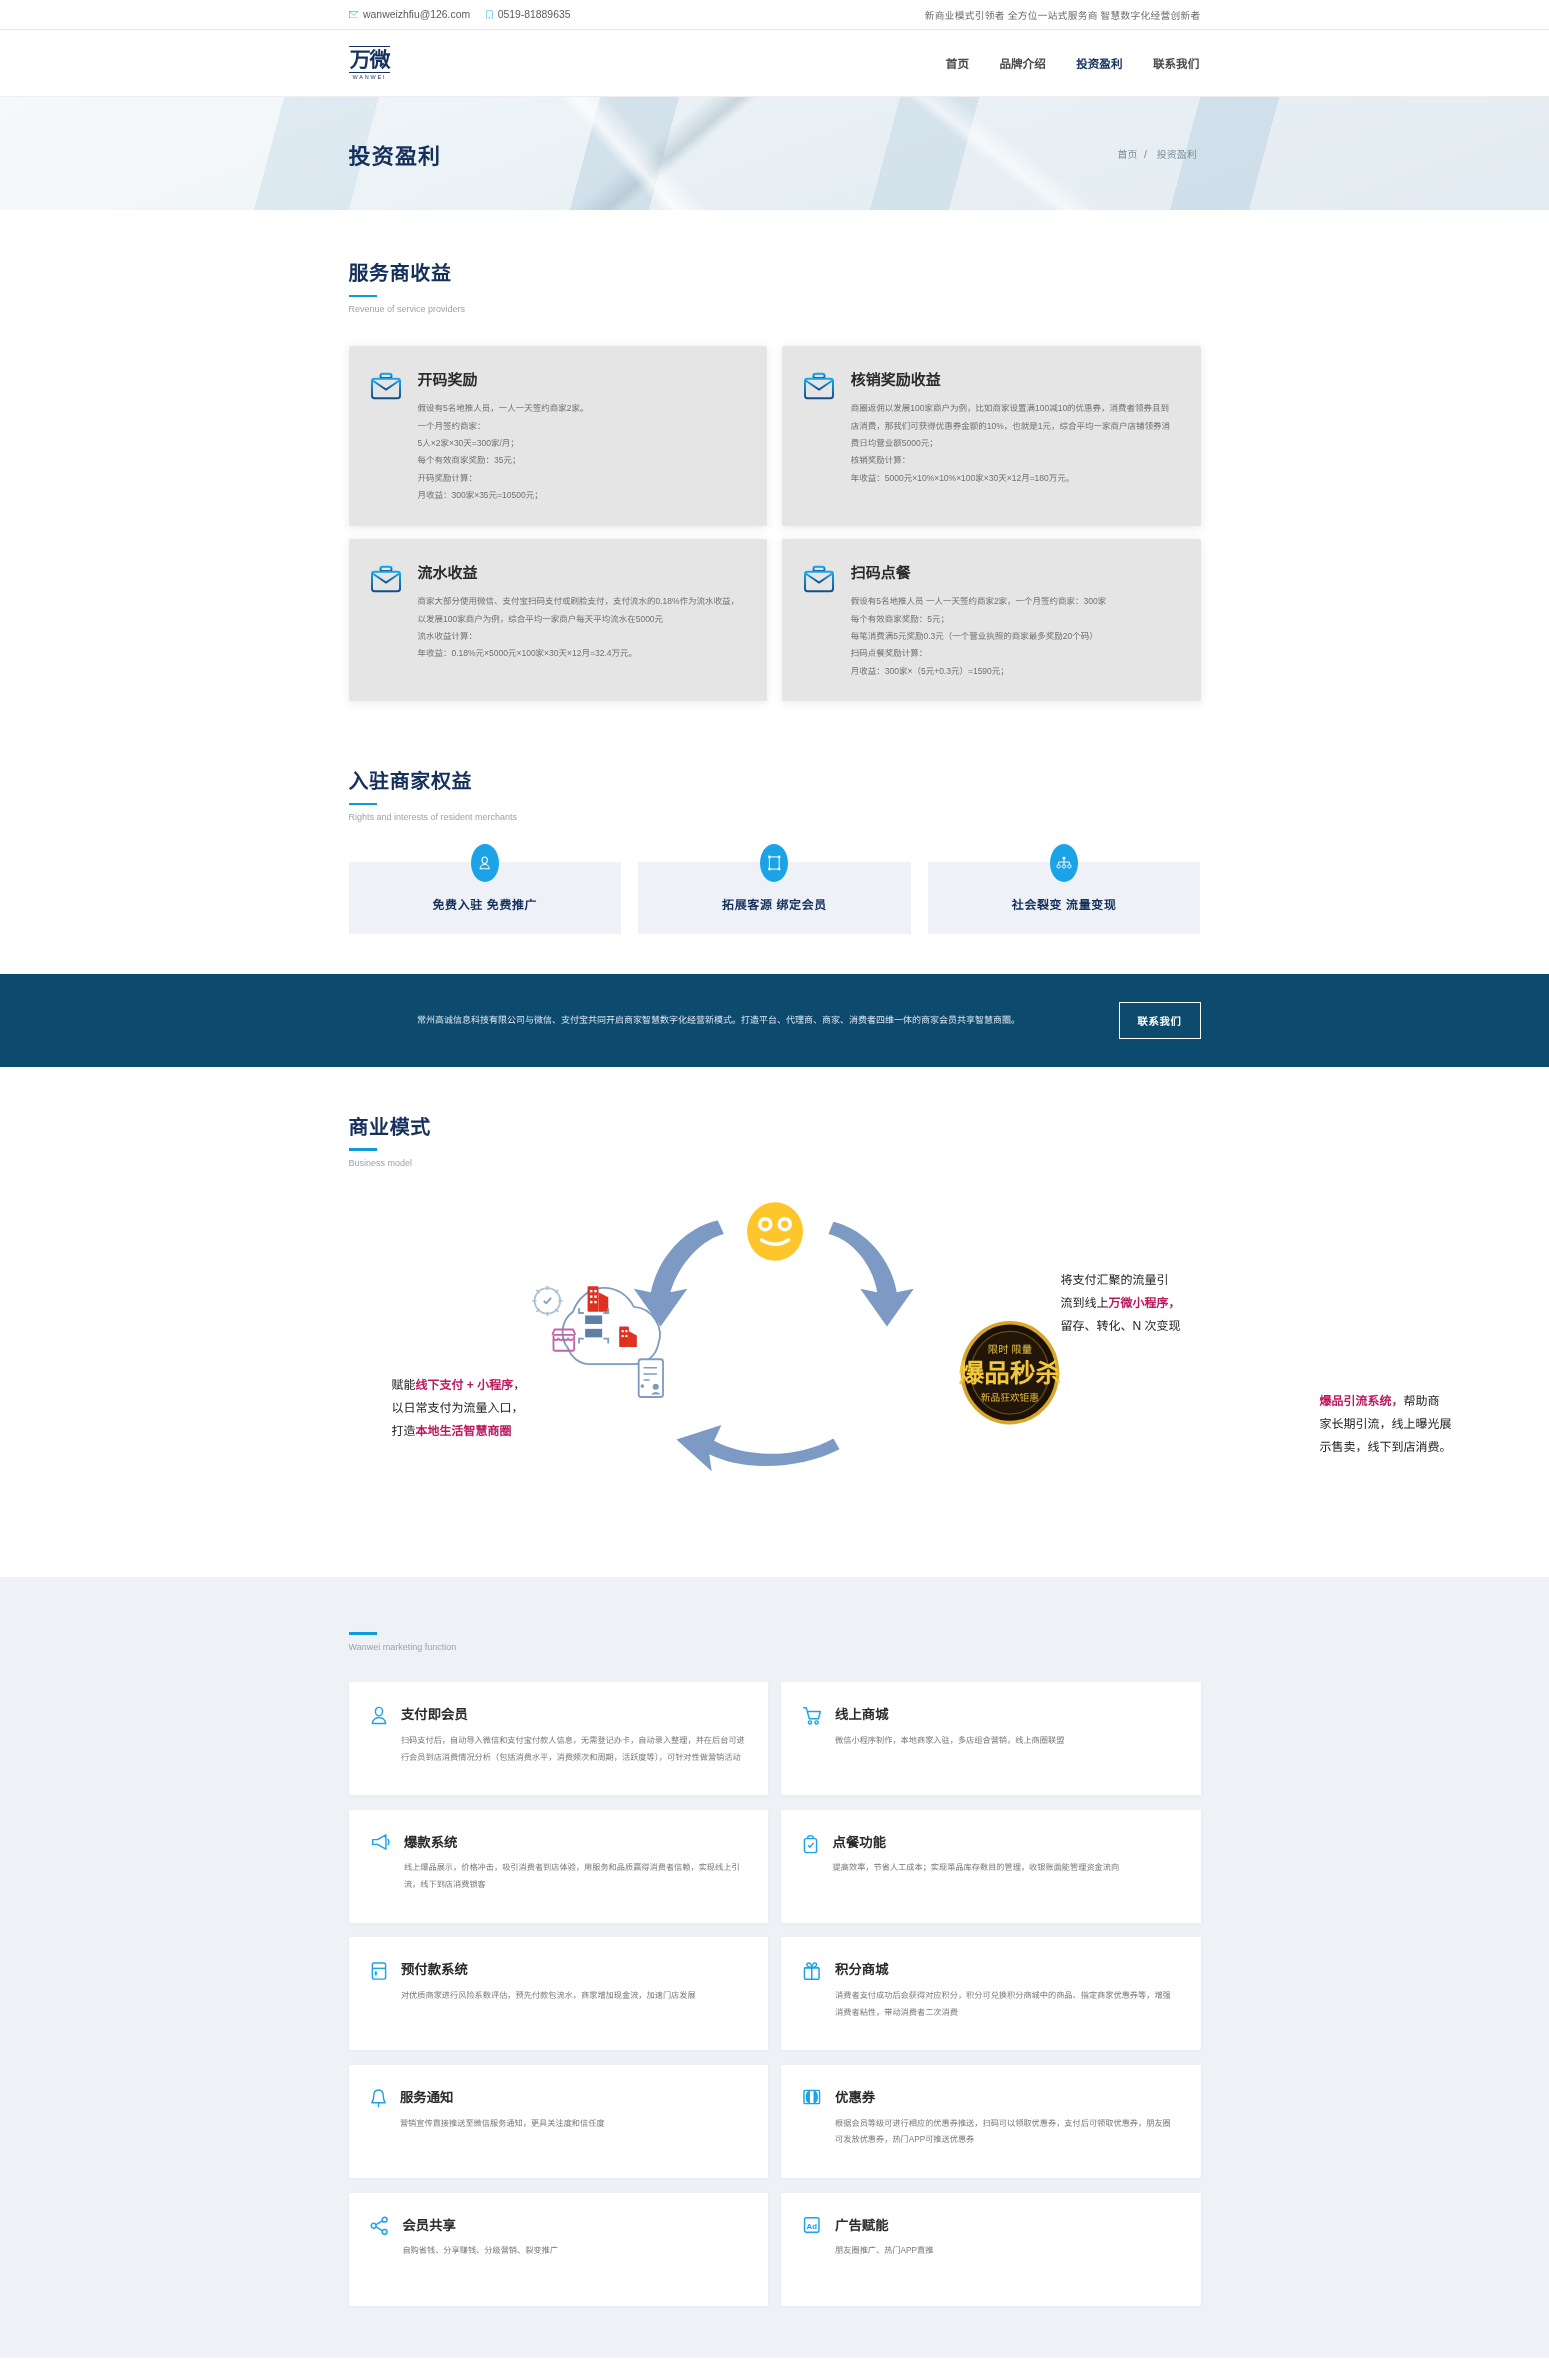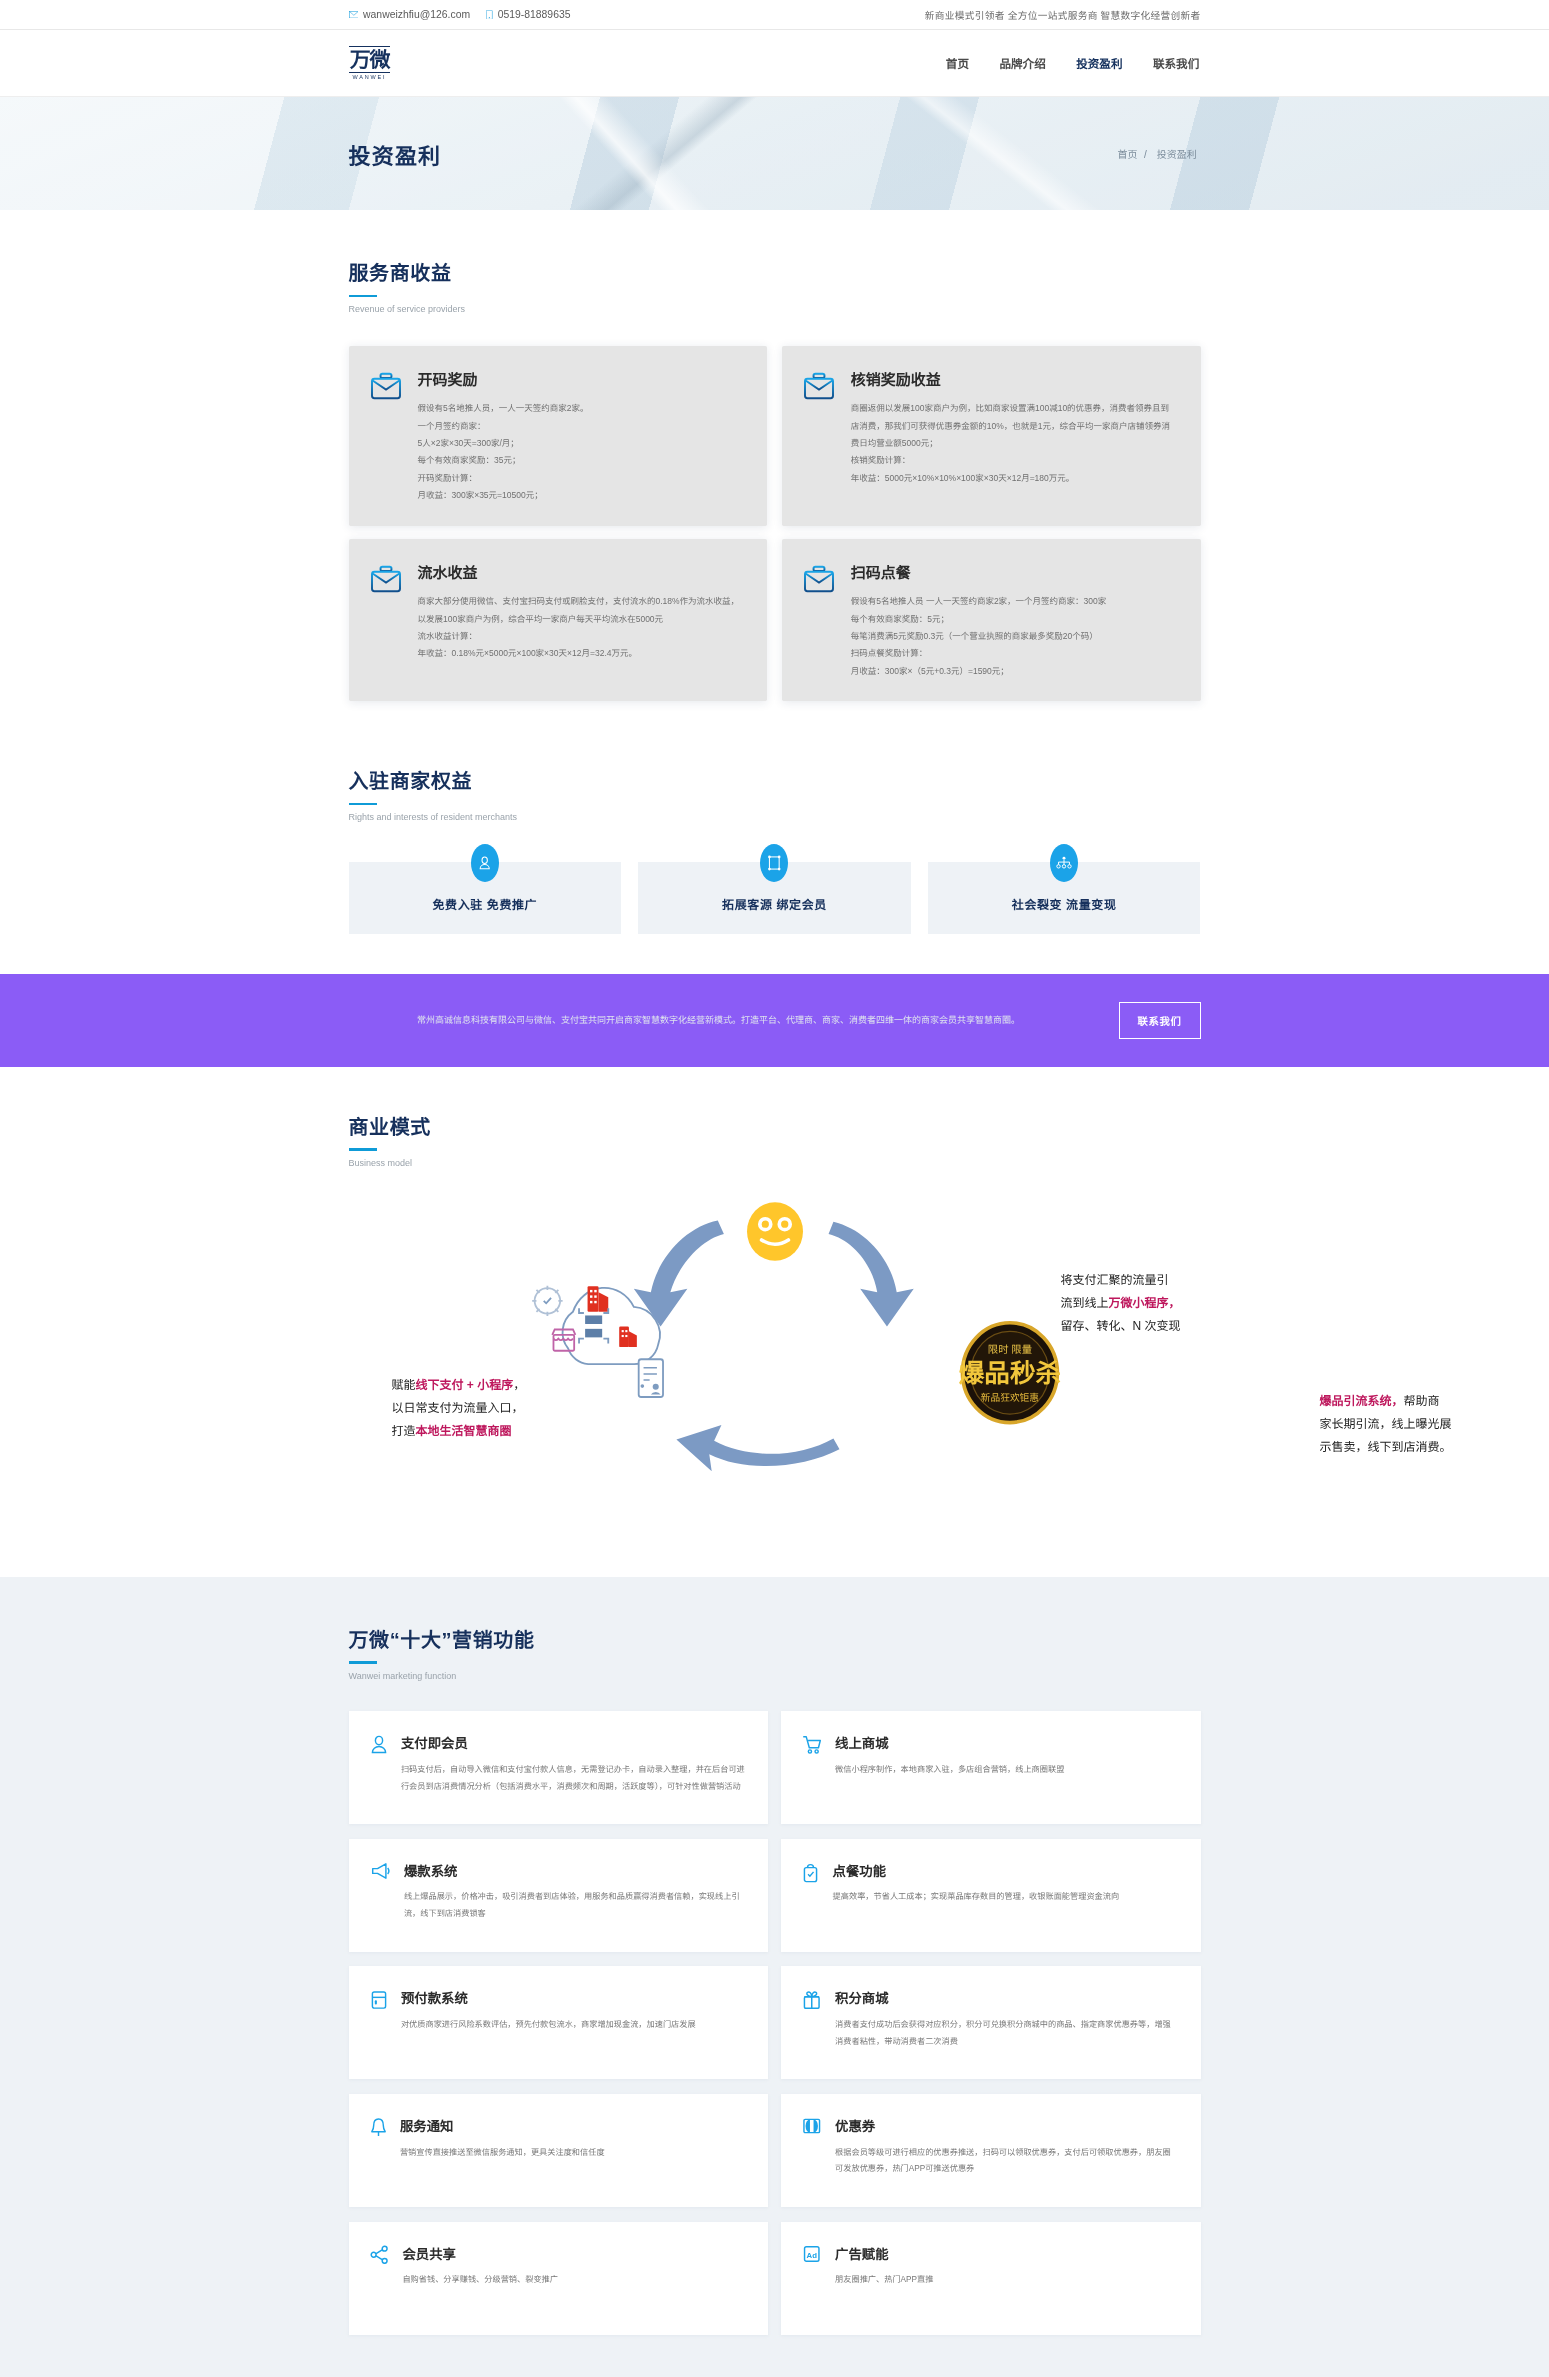--- a/index.html
+++ b/index.html
@@ -86,21 +86,21 @@
     display:flex; align-items:center; justify-content:center;
   }
   .right-bubble {
     position:absolute; top:-18px; left:50%; transform:translateX(-50%);
     width:28px; height:38px; border-radius:50%; background:#1ba3e8;
     display:flex; align-items:center; justify-content:center;
   }
   .right-label { font-size:12px; color:#16305c; font-weight:bold; margin-top:11px; letter-spacing:0.6px; }
 
   
-  .cta { background:#8b5cf6; padding:28px 8px; }
+  .cta { background:#0c4a6e; padding:28px 8px; }
   .cta .wrap { display:flex; align-items:center; justify-content:space-between; gap:30px; }
   .cta-text { color:#dfe4ee; font-size:9px; line-height:2.1; text-align:center; flex:1; padding:0 55px; }
   .cta-btn {
     flex:0 0 auto; border:1.2px solid #ffffff; color:#fff; background:transparent;
     font-size:10.4px; font-weight:bold; padding:9.7px 18px; cursor:pointer;
     font-family:inherit; letter-spacing:0.6px;
   }
 
   
   .bmodel { padding:44px 0 52px; background:#fff; }
@@ -412,21 +412,20 @@
         家长期引流，线上曝光展<br>
         示售卖，线下到店消费。
       </div>
     </div>
   </div>
 </div>
 
 <div class="features">
   <div class="wrap">
     <div class="sec-head">
-      <div class="sec-title">万微“十大”营销功能</div>
       <div class="sec-rule"></div>
       <div class="sec-en">Wanwei marketing function</div>
     </div>
     <div class="feat-grid">
 
       <div class="feat-card">
         <div class="feat-ico">
           <svg width="18" height="19.5" viewBox="0 0 30 32">
               <ellipse cx="15" cy="9" rx="6" ry="7" fill="none" stroke="#1ba3e8" stroke-width="2.4"></ellipse>
               <path d="M4 29 A11 10 0 0 1 26 29 Z" fill="none" stroke="#1ba3e8" stroke-width="2.4"></path>

